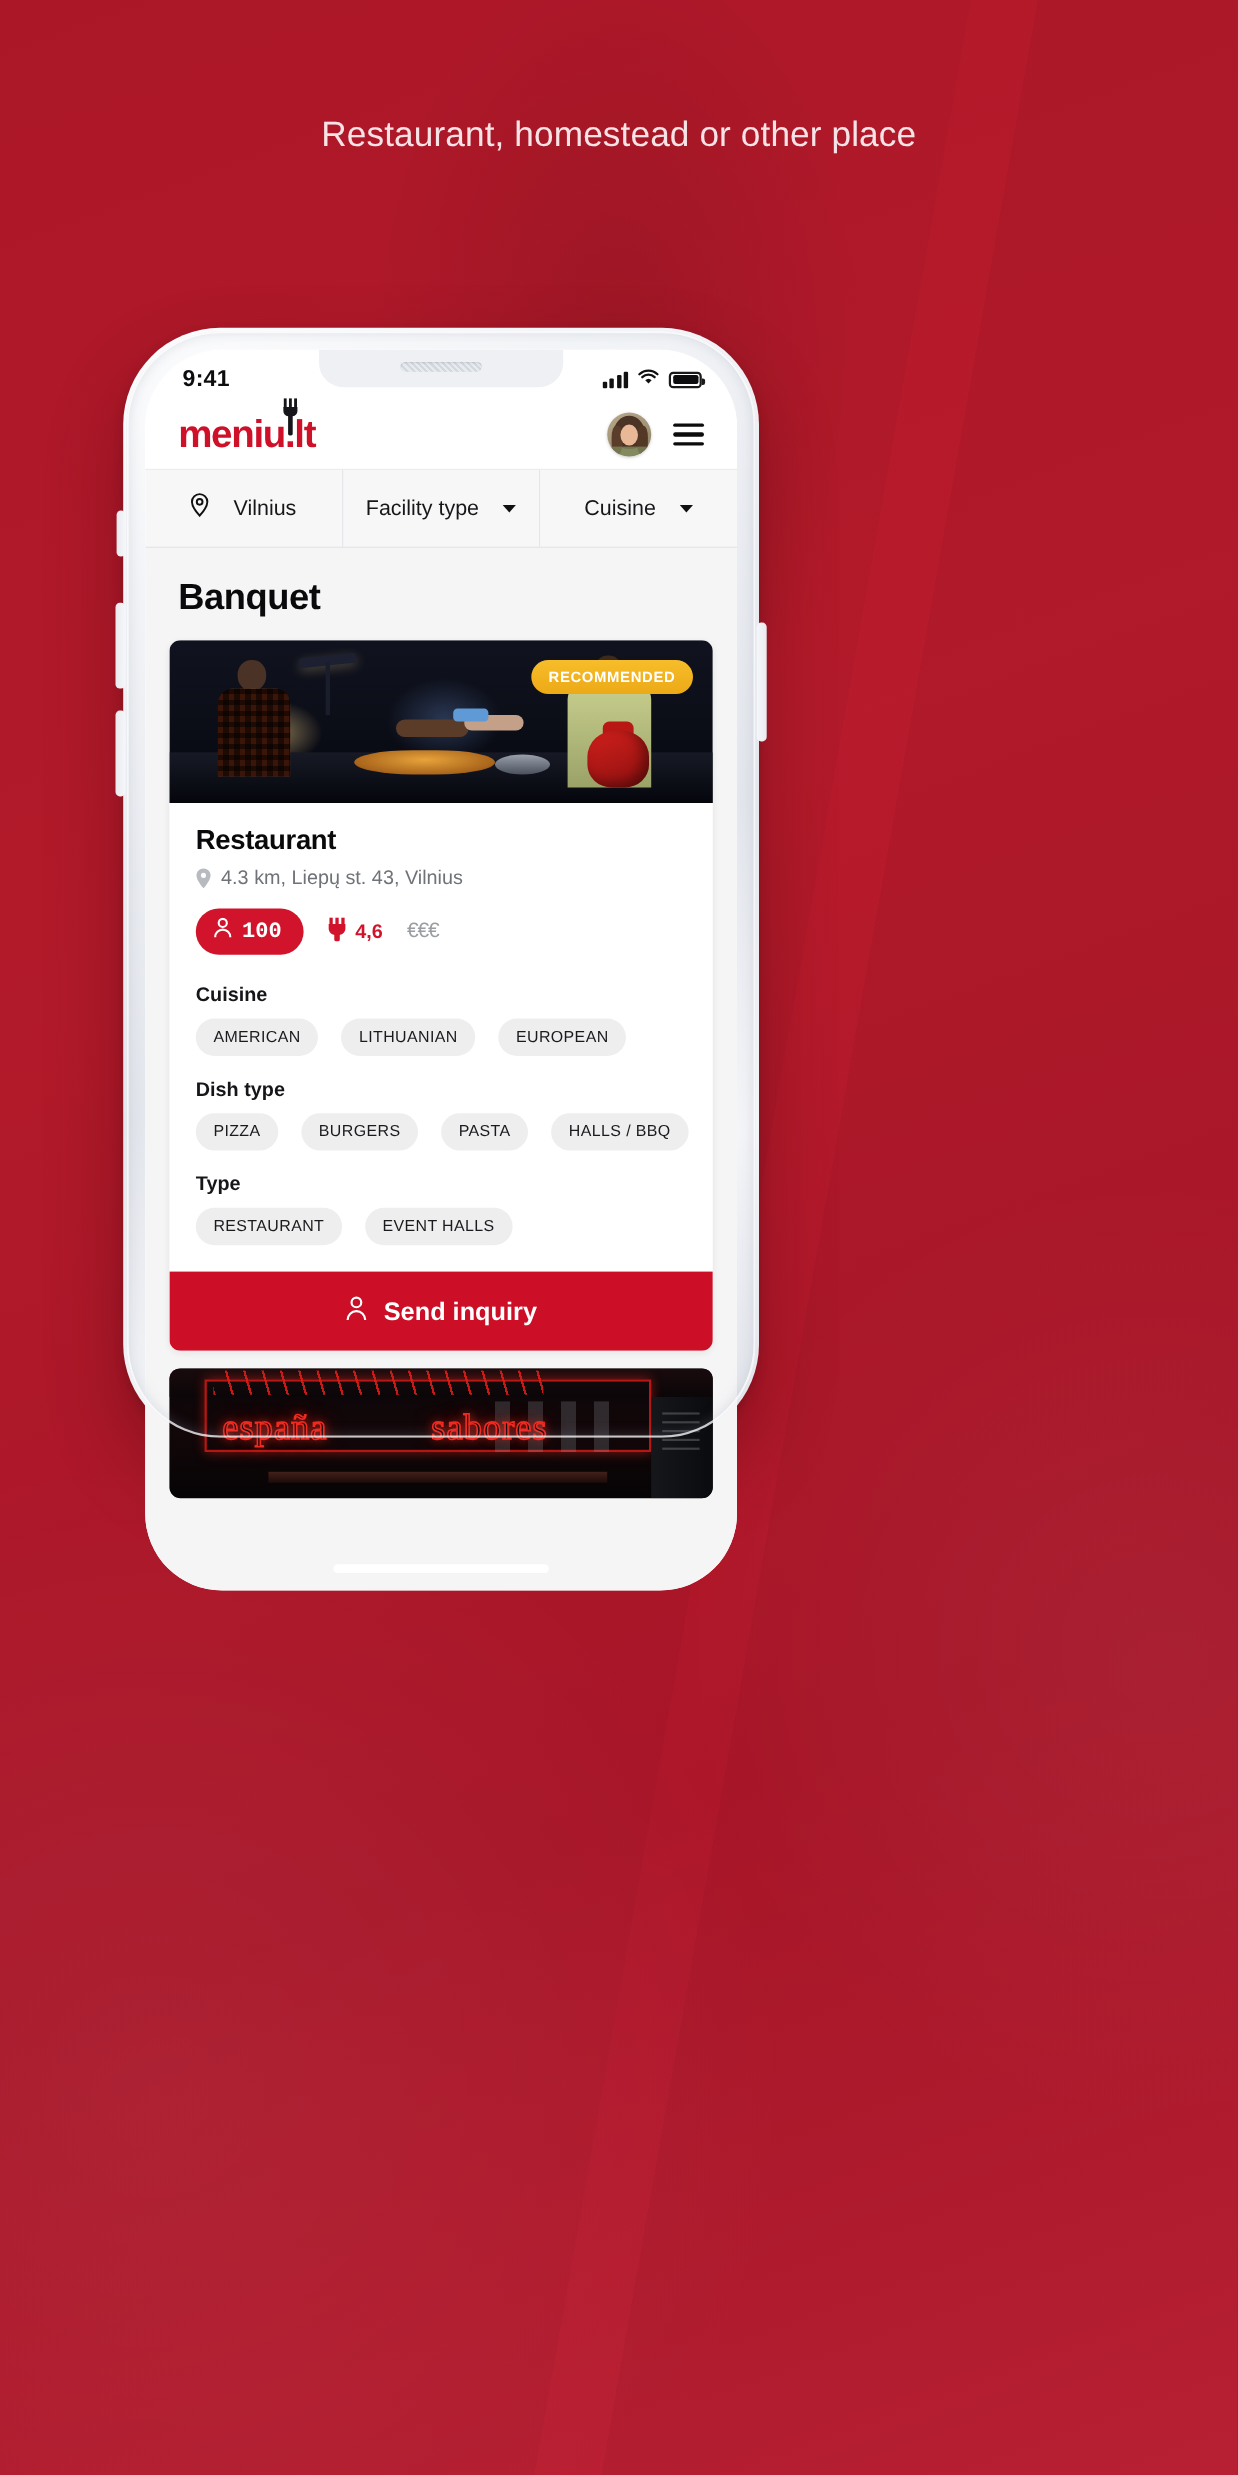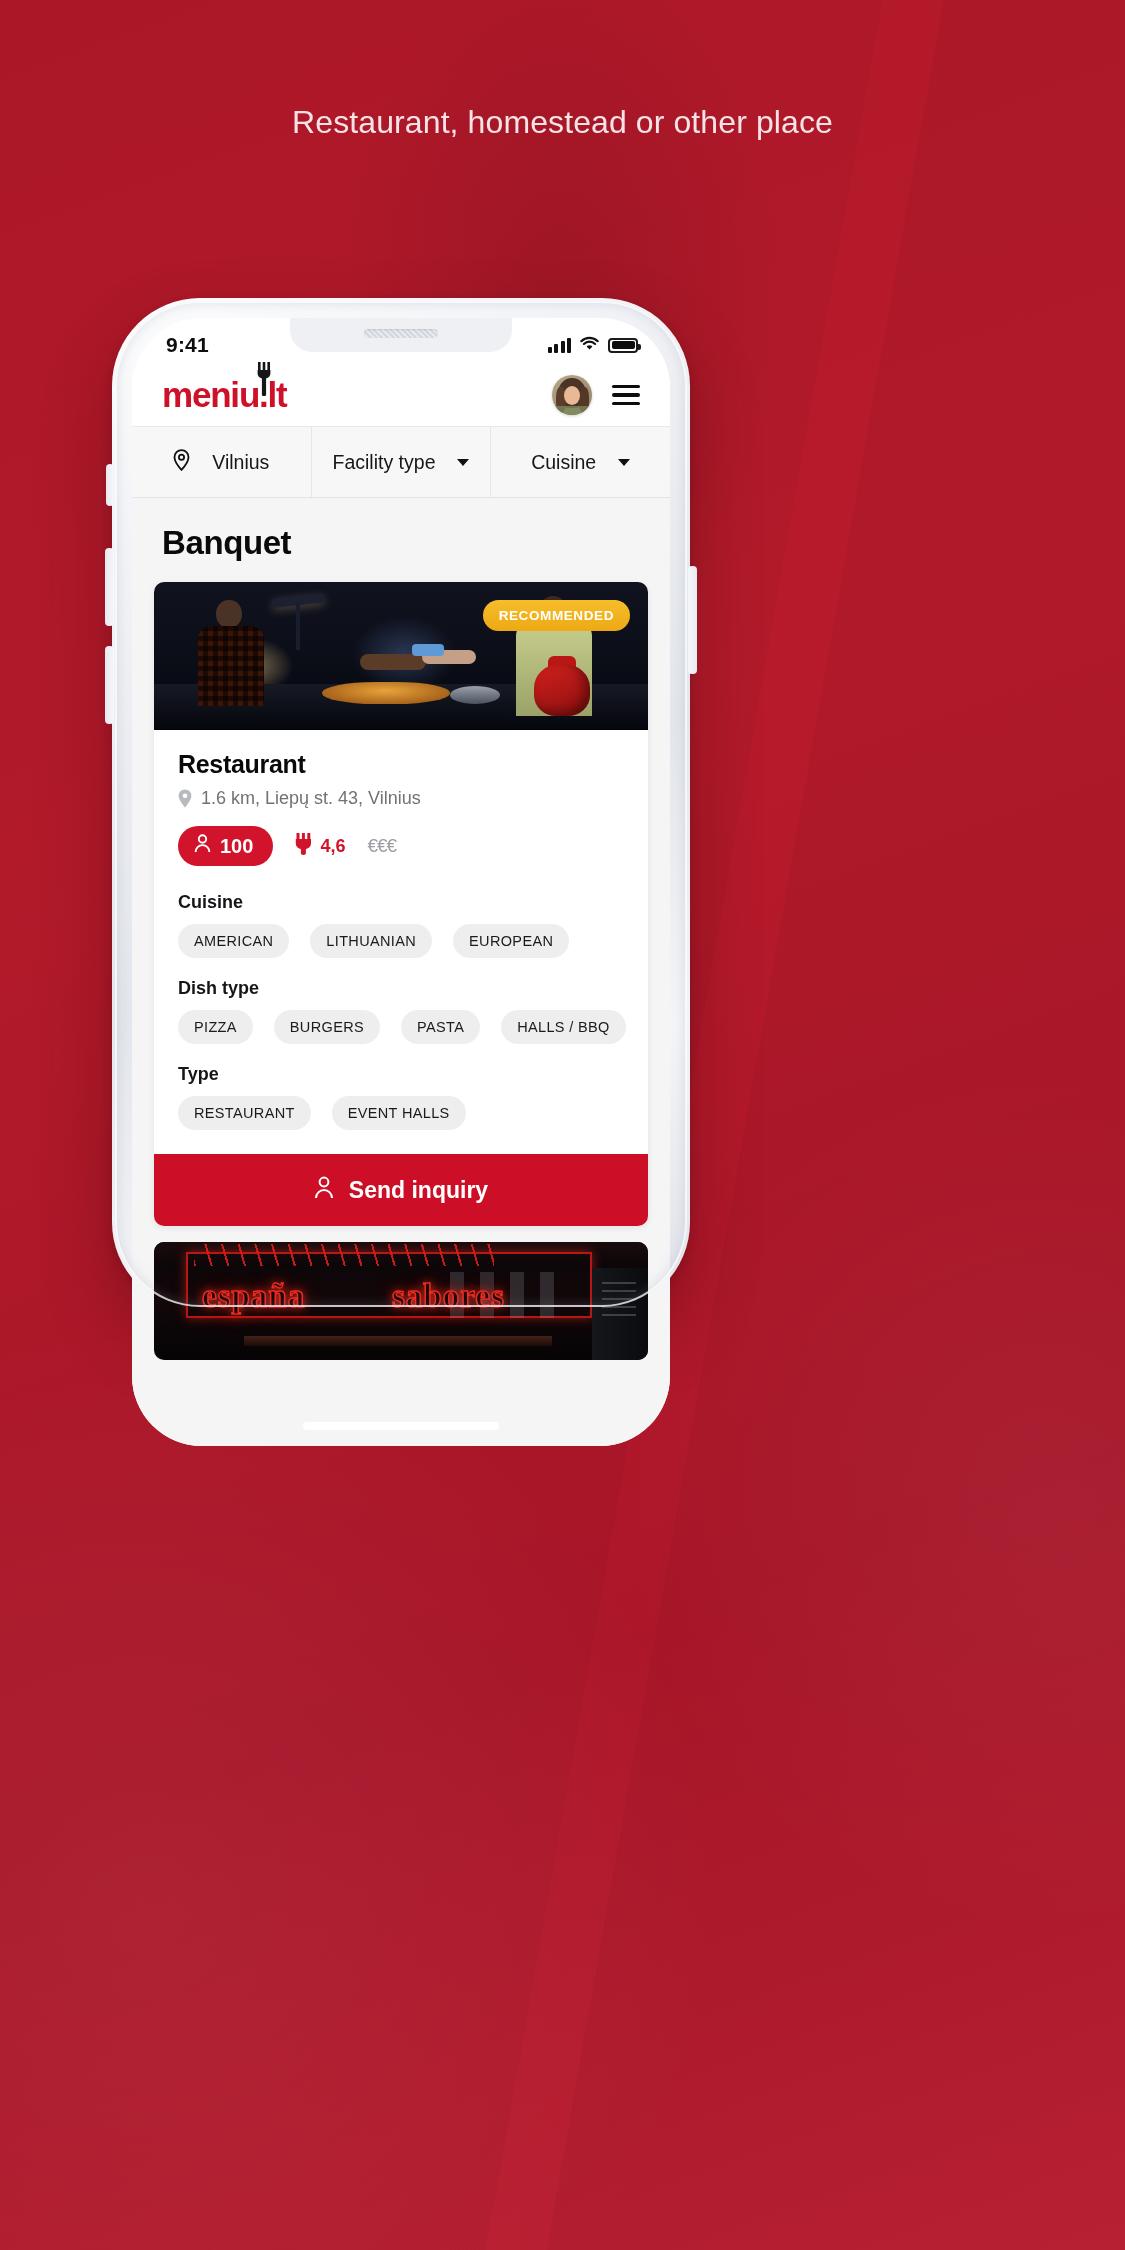--- a/index.html
+++ b/index.html
@@ -194,21 +194,21 @@
   
   .info { padding:20px 24px 6px; }
   .r-name { font-size:25px; font-weight:bold; color:#0a0a0c; letter-spacing:-0.3px; }
   .r-addr { display:flex; align-items:center; gap:9px; margin-top:9px; font-size:18px; color:#6f7277; }
   .pin-g { width:14px; height:19px; position:relative; flex:0 0 auto; }
 
   .stats { display:flex; align-items:center; gap:22px; margin-top:17px; }
   .cap-pill {
     display:flex; align-items:center; gap:9px;
     background:#d1132b; border-radius:22px; padding:8px 20px 8px 16px;
-    color:#fff; font-size:20px; font-weight:bold;
+    color:#fff; font-size:20px; font-weight:bold;font-family:Liberation Mono, monospace;
   }
   .rating { display:flex; align-items:center; gap:8px; font-size:18px; font-weight:bold; color:#d1132b; }
   .price { font-size:19px; color:#9a9da2; letter-spacing:-1px; }
 
   .group { padding:0 24px; margin-top:20px; }
   .group-lbl { font-size:18px; font-weight:bold; color:#16161a; }
   .tags { display:flex; flex-wrap:nowrap; gap:21px; margin-top:11px; }
   .tag {
     background:#eeeeef; border-radius:18px; padding:9px 16px;
     font-size:14.5px; color:#1b1b1f; font-weight:500; letter-spacing:0.35px;
@@ -225,21 +225,21 @@
   .card2 {
     margin:16px 22px 0; height:118px; border-radius:10px; overflow:hidden;
     position:relative; background:linear-gradient(180deg,#0a0608 0%,#120709 50%,#060405 100%);
   }
   .neon-shelf{position:absolute;left:0;right:0;top:0;height:26px;background:linear-gradient(180deg,#1a0b0d,#0b0608);}
   .neon-rays{position:absolute;left:40px;top:2px;width:300px;height:22px;
     background:repeating-linear-gradient(74deg, rgba(230,30,25,0.85) 0 2px, rgba(0,0,0,0) 2px 16px);}
   .neon-frame{position:absolute;left:32px;top:10px;right:56px;height:66px;border:2px solid rgba(225,28,24,0.8);box-shadow:0 0 10px rgba(230,40,30,0.55);}
   .neon-txt{
     position:absolute; top:36px; font-family:"Liberation Serif", serif;
-    font-size:33px; font-weight:bold; letter-spacing:1px;
+    font-size:33px; font-weight:normal; letter-spacing:1px;
     color:#1b0406;
     -webkit-text-stroke:1.5px #ef2a20;
     text-shadow:0 0 8px rgba(240,50,35,0.95),0 0 18px rgba(220,30,20,0.7);
   }
   .neon-1 { left:48px; }
   .neon-2 { left:238px; }
   .neon-bottles{position:absolute;right:88px;top:30px;width:110px;height:46px;
     background:repeating-linear-gradient(90deg, rgba(160,165,175,0.22) 0 14px, rgba(0,0,0,0) 14px 30px);}
   .neon-bar{position:absolute;left:90px;bottom:14px;right:96px;height:10px;background:linear-gradient(180deg,#43211a,#1b0b08);}
   .neon-side{position:absolute;right:0;top:26px;width:56px;bottom:0;background:linear-gradient(90deg,#16171b,#0a0b0e);}
@@ -369,21 +369,21 @@
 
         <div class="info">
           <div class="r-name">Restaurant</div>
           <div class="r-addr">
             <span class="pin-g">
               <svg width="14" height="19" viewBox="0 0 14 19">
                 <path d="M7 0.5C3.4 0.5 0.6 3.3 0.6 6.8 0.6 11.4 7 18.5 7 18.5s6.4-7.1 6.4-11.7C13.4 3.3 10.6 0.5 7 0.5z" fill="#b7babf"></path>
                 <circle cx="7" cy="6.8" r="2.3" fill="#fff"></circle>
               </svg>
             </span>
-            <span>1.6 km, Liepų st. 43, Vilnius</span>
+            <span>4.3 km, Liepų st. 43, Vilnius</span>
           </div>
 
           <div class="stats">
             <div class="cap-pill">
               <span>
                 <svg width="17" height="19" viewBox="0 0 17 19">
                   <circle cx="8.5" cy="5" r="3.7" fill="none" stroke="#fff" stroke-width="1.9"></circle>
                   <path d="M1.6 18c0-3.8 3.1-6.9 6.9-6.9s6.9 3.1 6.9 6.9" fill="none" stroke="#fff" stroke-width="1.9"></path>
                 </svg>
               </span>

